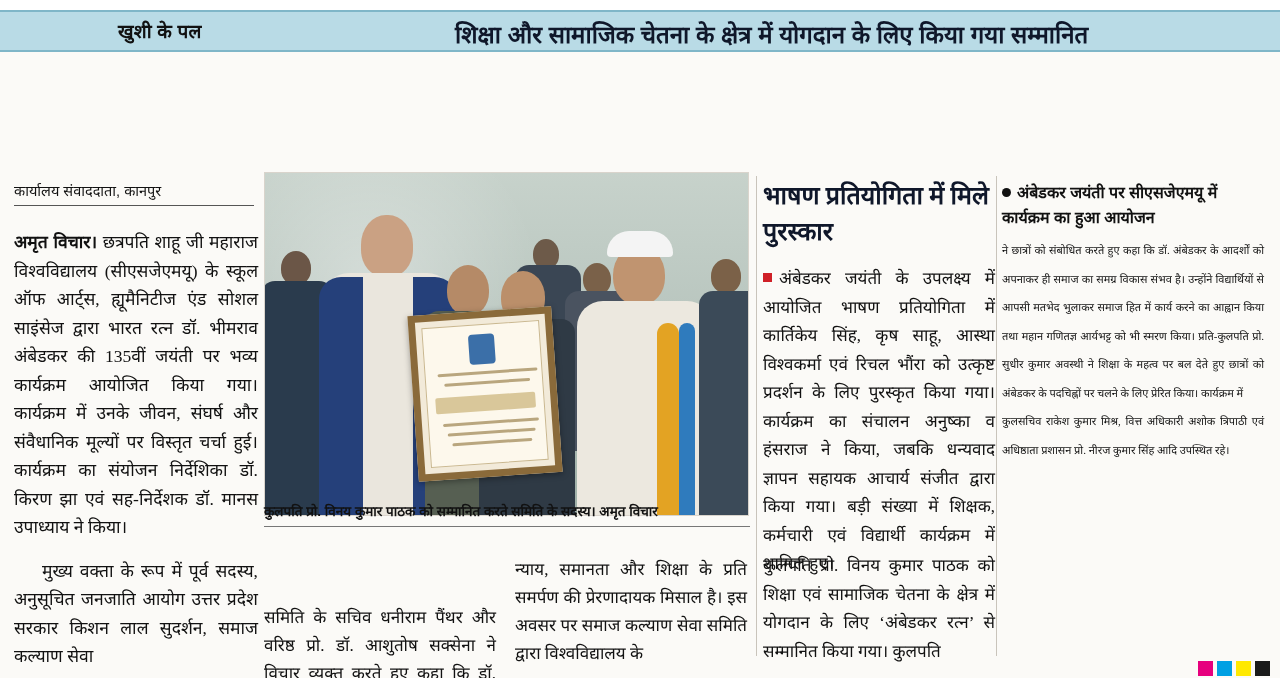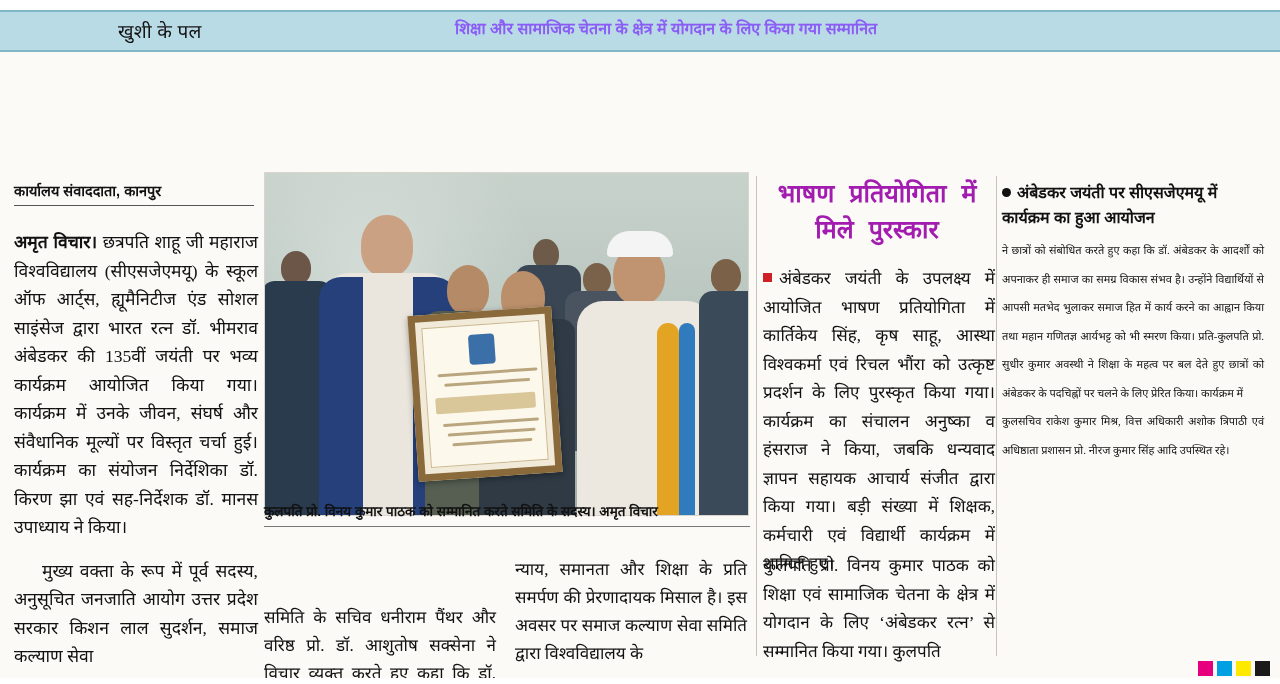--- a/index.html
+++ b/index.html
@@ -31,33 +31,33 @@
     height: 38px;
     background: #b9dbe6;
     border-top: 2px solid #7fb6c8;
     border-bottom: 2px solid #7fb6c8;
   }
   .topbar-kicker {
     position: absolute;
     left: 118px;
     top: 18px;
     font-family: "Liberation Sans", sans-serif;
-    font-weight: normal;
+    font-weight: bold;
     font-size: 19px;
     color: #111;
     letter-spacing: .2px;
   }
   .topbar-head {
     position: absolute;
     left: 455px;
     top: 17px;
     font-family: "Liberation Sans", sans-serif;
     font-weight: bold;
-    font-size: 16px;
-    color: #8b5cf6;
+    font-size: 24px;
+    color: #0f172a;
   }
 
   
   .headline {
     position: absolute;
     left: 14px;
     top: 75px;
     width: 1250px;
     font-family: "Liberation Sans", sans-serif;
     font-weight: bold;
@@ -67,21 +67,21 @@
     letter-spacing: .5px;
   }
 
   
   .byline {
     position: absolute;
     left: 14px;
     top: 180px;
     width: 240px;
     font-family: "Liberation Sans", sans-serif;
-    font-weight: bold;
+    font-weight: normal;
     font-size: 14.5px;
     color: #111;
     border-bottom: 1px solid #555;
     padding-bottom: 5px;
   }
 
   
   .col1 {
     position: absolute;
     left: 14px;
@@ -199,26 +199,25 @@
     line-height: 28px;
     text-align: justify;
   }
 
   
   .sub-head {
     position: absolute;
     left: 763px;
     top: 178px;
     width: 228px;
-    font-family: Liberation Mono, monospace;
+    font-family: Liberation Serif, serif;
     font-weight: bold;
     font-size: 25px;
     line-height: 36px;
-    color: #a21caf;
-    text-align: center;
+    color: #0f172a;
   }
   .col4 {
     position: absolute;
     left: 763px;
     top: 265px;
     width: 232px;
     font-size: 17px;
     line-height: 28.5px;
     text-align: justify;
   }

